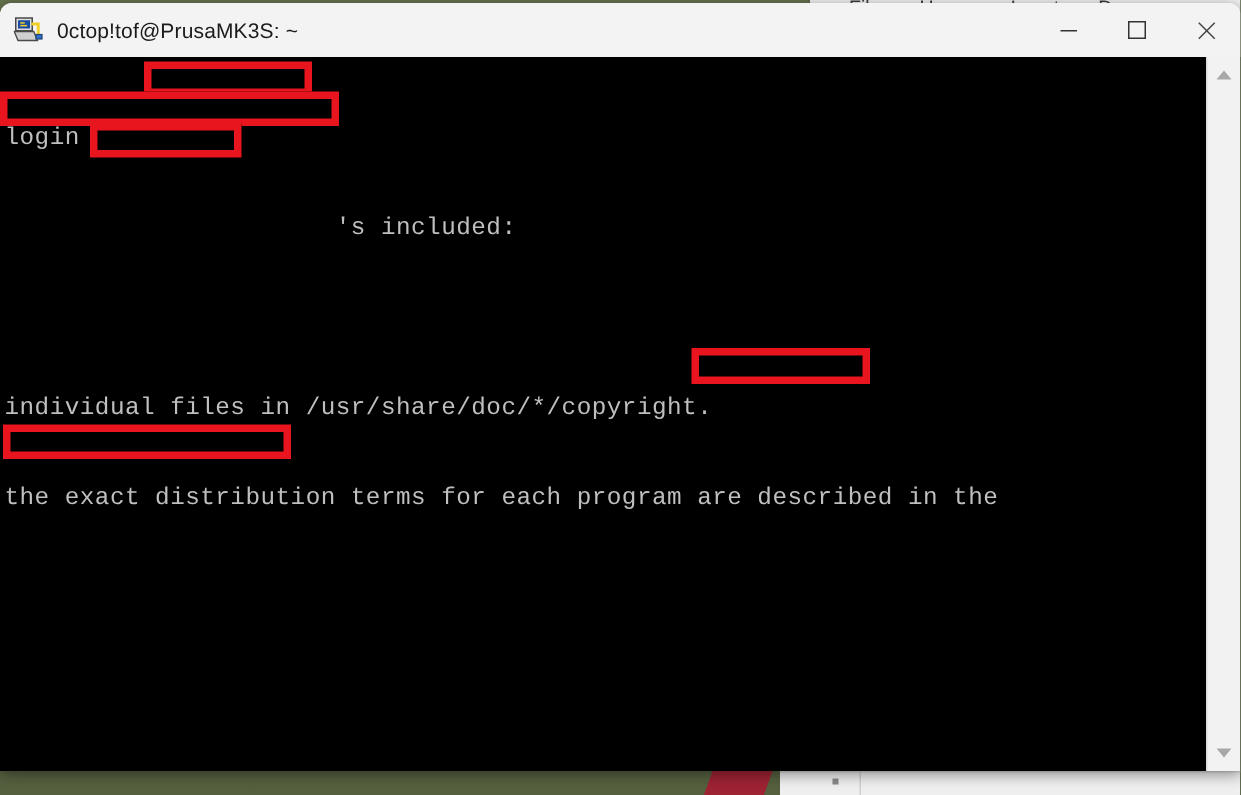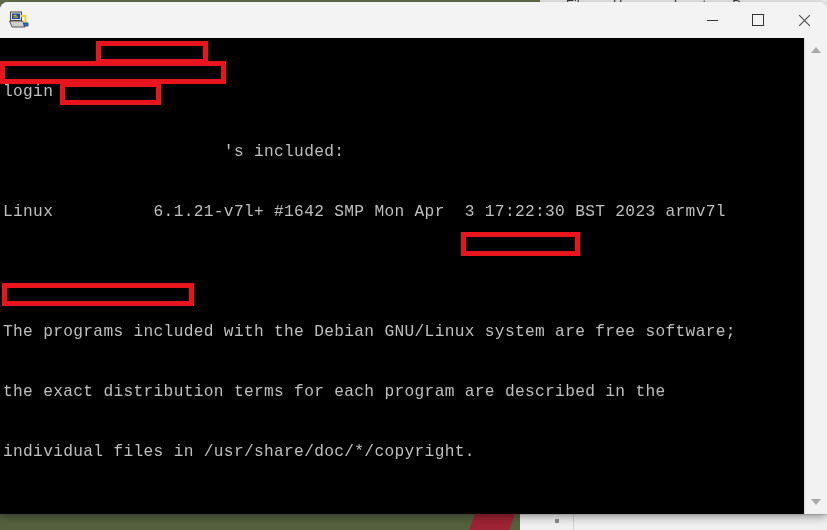--- a/index.html
+++ b/index.html
@@ -267,43 +267,42 @@
         <svg width="20" height="20" viewBox="0 0 20 20" xmlns="http://www.w3.org/2000/svg">
           <rect x="1.5" y="2" width="11" height="8.5" fill="#dfdfdf" stroke="#4a4a4a" stroke-width="1"></rect>
           <rect x="3" y="3.5" width="8" height="5.5" fill="#1a4fa0"></rect>
           <rect x="4.5" y="4.8" width="3" height="1" fill="#f2d02a"></rect>
           <rect x="4.5" y="6.6" width="4.5" height="1" fill="#f2d02a"></rect>
           <path d="M0.5 11 L13.5 11 L16 17 L3 17 Z" fill="#cfcfcf" stroke="#4a4a4a" stroke-width="0.9"></path>
           <path d="M12 6 L16.5 6 L16.5 13.5" fill="none" stroke="#f2d02a" stroke-width="2"></path>
           <rect x="15" y="13" width="4" height="3" fill="#2e6fd0" stroke="#24456f" stroke-width="0.8"></rect>
         </svg>
       </div>
+      <div class="title-text">0ctop!tof@PrusaMK3S: ~</div>
 
       <div class="win-buttons">
         <div class="win-btn">
           <div class="glyph-min"></div>
         </div>
         <div class="win-btn">
           <div class="glyph-max"></div>
         </div>
         <div class="win-btn close">
           <div class="glyph-close"></div>
         </div>
       </div>
     </div>
 
     <div class="terminal">
       <div class="term-text">
         <div class="term-line">login as: </div>
         <div class="term-line"><span style="visibility:hidden">                      </span><span>'s included:</span></div>
-        <div class="term-line"><span>Linux </span><span style="visibility:hidden">         </span><span>6.1.21-v7l+ #1642 SMP Mon Apr  3 17:22:30 BST 2023 armv7l</span></div>
         <div class="term-line blank"></div>
-        <div class="term-line">The programs included with the Debian GNU/Linux system are free software;</div>
+        <div class="term-line">individual files in /usr/share/doc/*/copyright.</div>
         <div class="term-line">the exact distribution terms for each program are described in the</div>
-        <div class="term-line">individual files in /usr/share/doc/*/copyright.</div>
         <div class="term-line blank"></div>
         
         
         
         
         
       </div>
 
       <div class="redact" style="left:96px;  top:3px;   width:112px; height:23px;"></div>
       <div class="redact" style="left:0px;   top:23px;  width:226px; height:23px;"></div>

